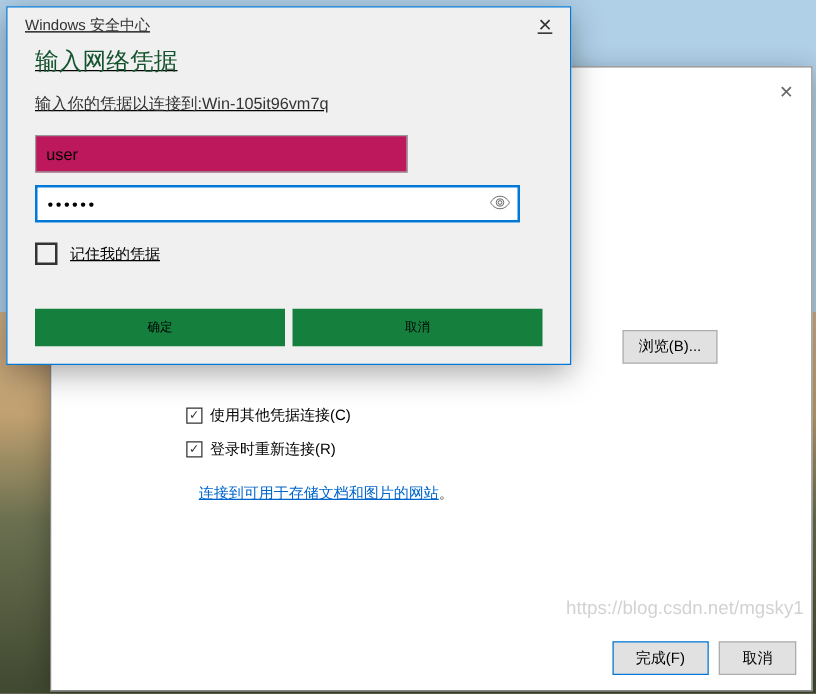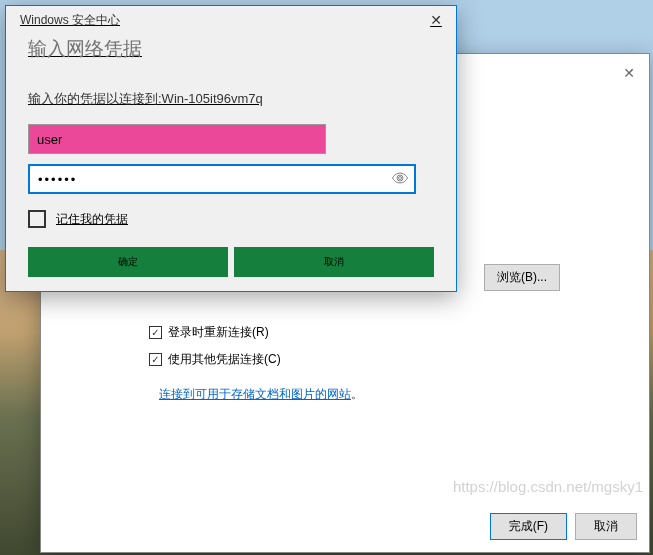--- a/index.html
+++ b/index.html
@@ -44,21 +44,21 @@
     }
     .back-content {
       position: absolute;
       left: 108px;
       top: 210px;
       right: 20px;
     }
     .browse-btn {
       position: absolute;
       top: 0;
-      right: 69px;
+      right: 55px;
       background: #e1e1e1;
       border: 1px solid #adadad;
       padding: 4px 12px;
       font-size: 12px;
       cursor: pointer;
     }
     .checkbox-row {
       display: flex;
       align-items: center;
       margin-bottom: 10px;
@@ -133,38 +133,38 @@
       justify-content: center;
       cursor: pointer;
       font-size: 14px;
       color: #333;
     }
     .cred-body {
       padding: 6px 22px 18px 22px;
     }
     .cred-heading {
       font-size: 19px;
-      color: #737373;
+      color: #14532d;
       font-weight: normal;
-      margin-bottom: 28px;
+      margin-bottom: 12px;
     }
     .cred-subtext {
       font-size: 13px;
       color: #333;
       margin-bottom: 16px;
     }
     .cred-input {
       width: 298px;
       height: 30px;
       padding: 4px 8px;
       font-size: 13px;
       border: 1px solid #999;
       margin-bottom: 10px;
       font-family: inherit;
-      background: #ec4899;
+      background: #be185d;
     }
     .password-wrap {
       position: relative;
       width: 388px;
     }
     .cred-password {
       width: 388px;
       height: 30px;
       padding: 4px 32px 4px 8px;
       font-size: 13px;
@@ -225,25 +225,25 @@
 
 <div class="desktop-bg"></div>
 
 <div class="back-window">
   <div class="back-close">✕</div>
   <div class="back-content">
     <button class="browse-btn">浏览(B)...</button>
     <div style="margin-top:60px;">
       <div class="checkbox-row">
         <span class="checkbox-box checked"></span>
-        <span>登录时重新连接(R)</span>
+        <span>使用其他凭据连接(C)</span>
       </div>
       <div class="checkbox-row">
         <span class="checkbox-box checked"></span>
-        <span>使用其他凭据连接(C)</span>
+        <span>登录时重新连接(R)</span>
       </div>
       <div style="margin-top:18px;">
         <span class="link-text">连接到可用于存储文档和图片的网站</span><span class="period">。</span>
       </div>
     </div>
   </div>
   <div class="back-buttons">
     <button class="back-btn primary">完成(F)</button>
     <button class="back-btn">取消</button>
   </div>

